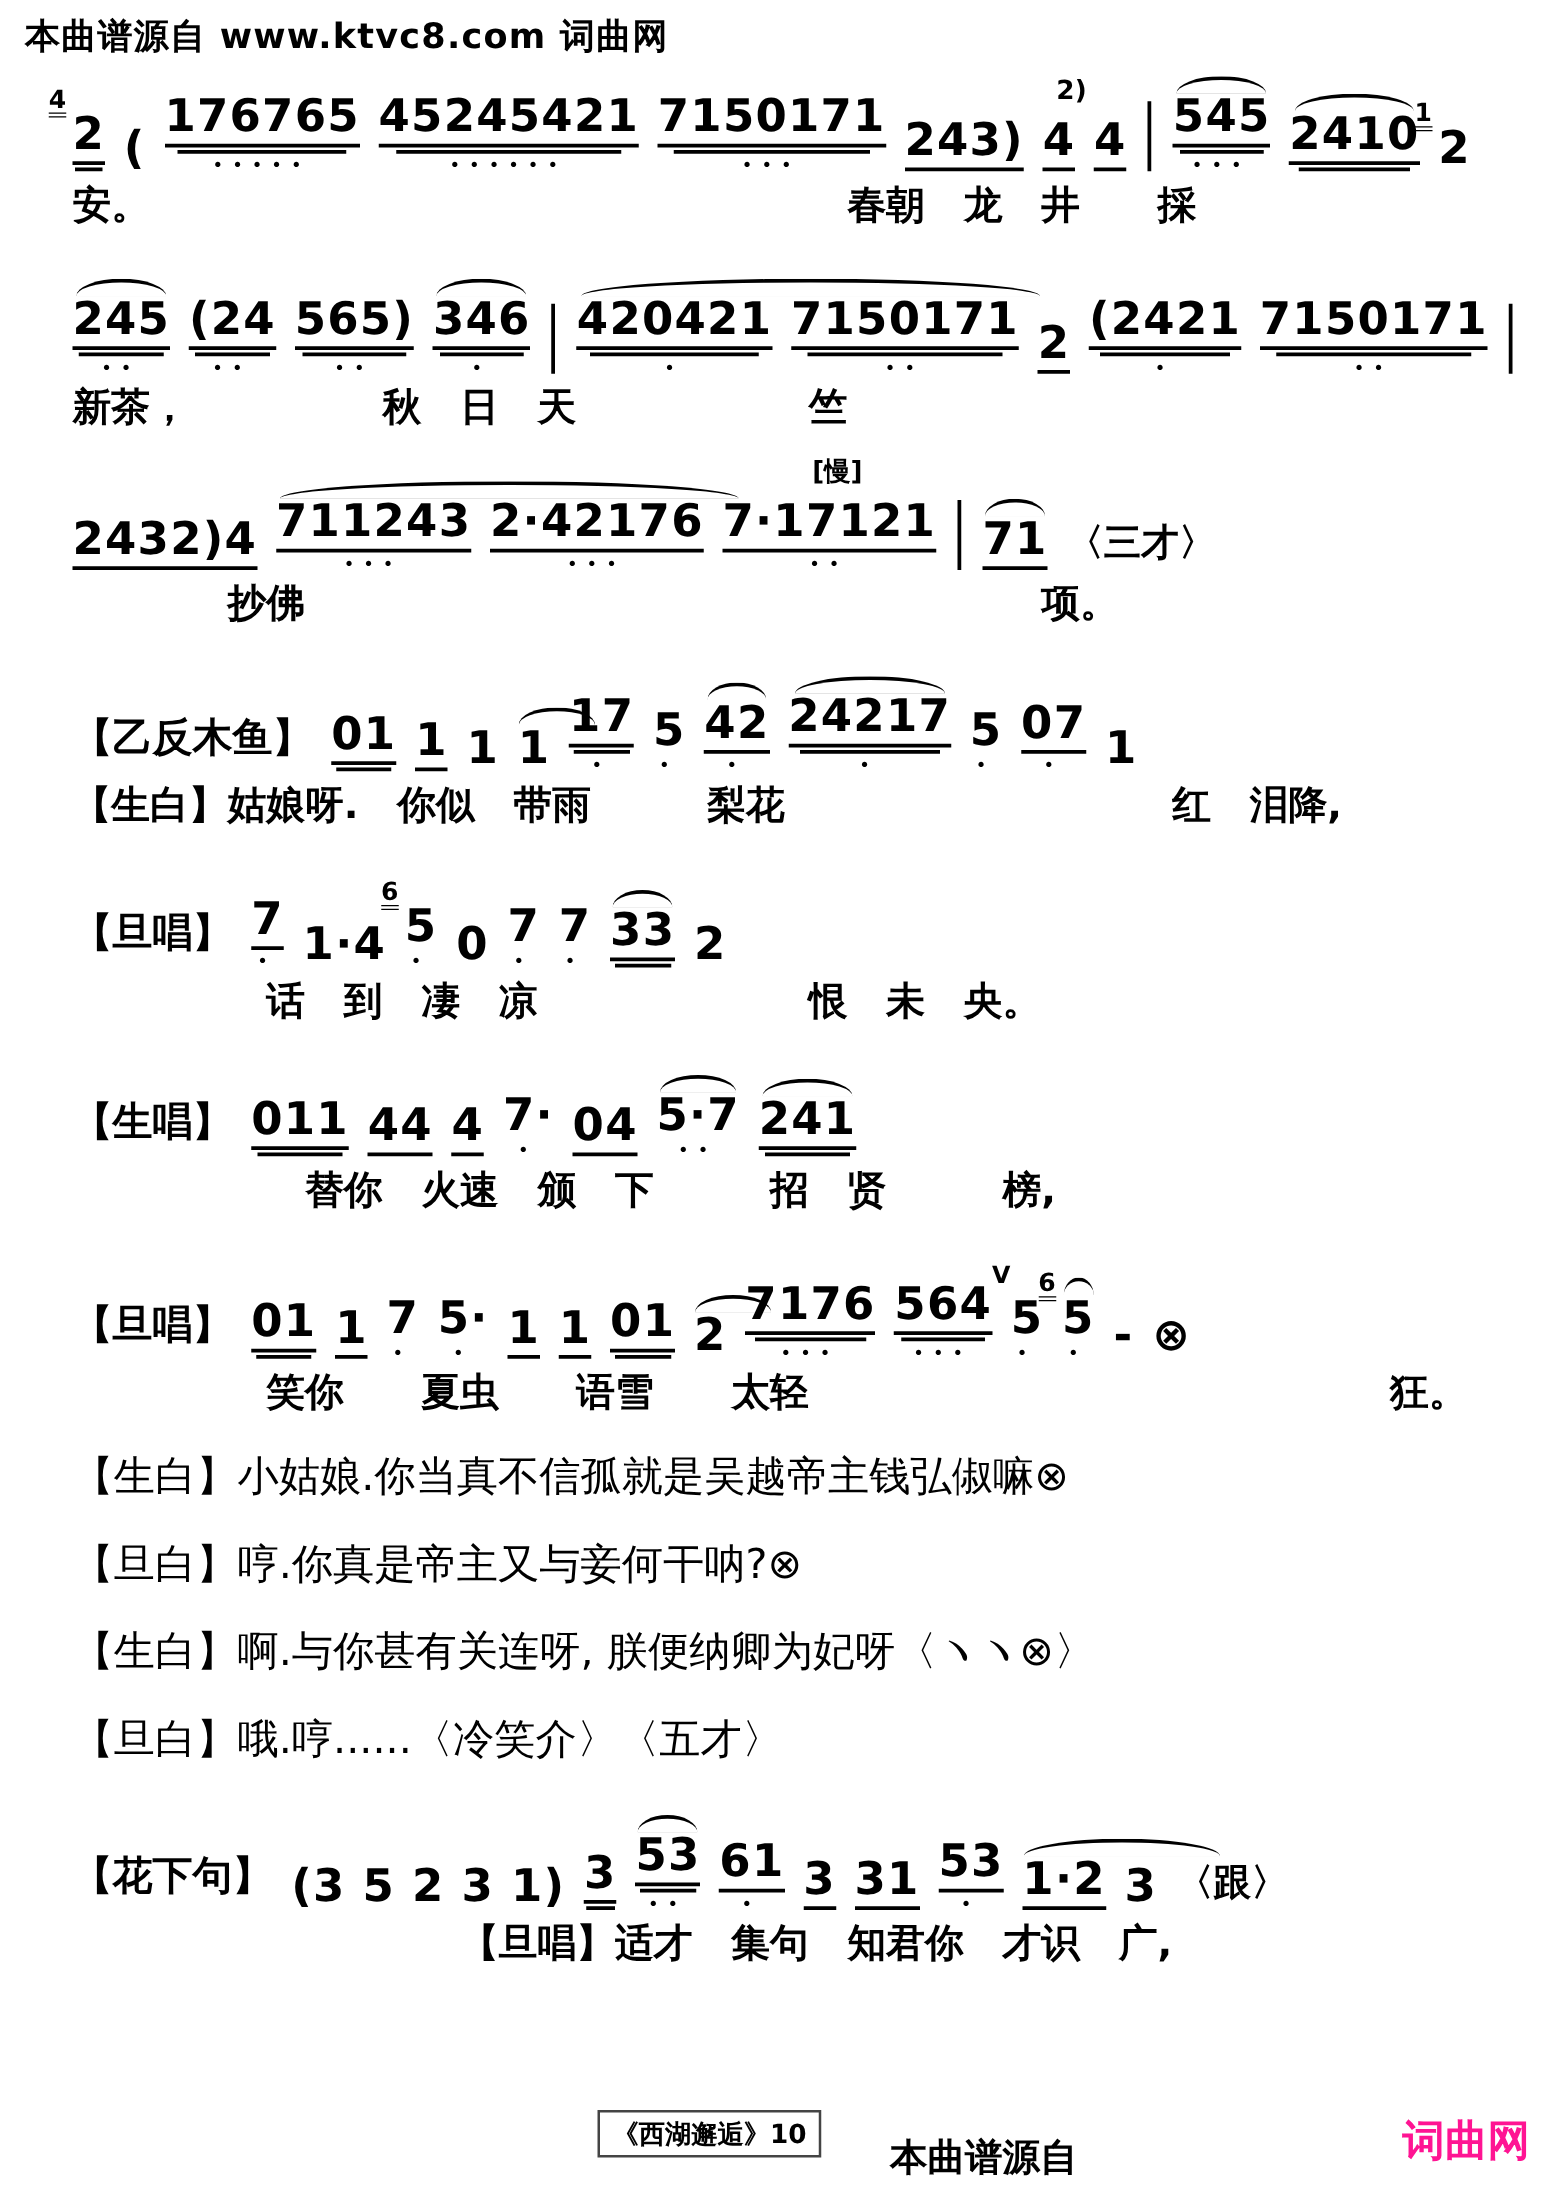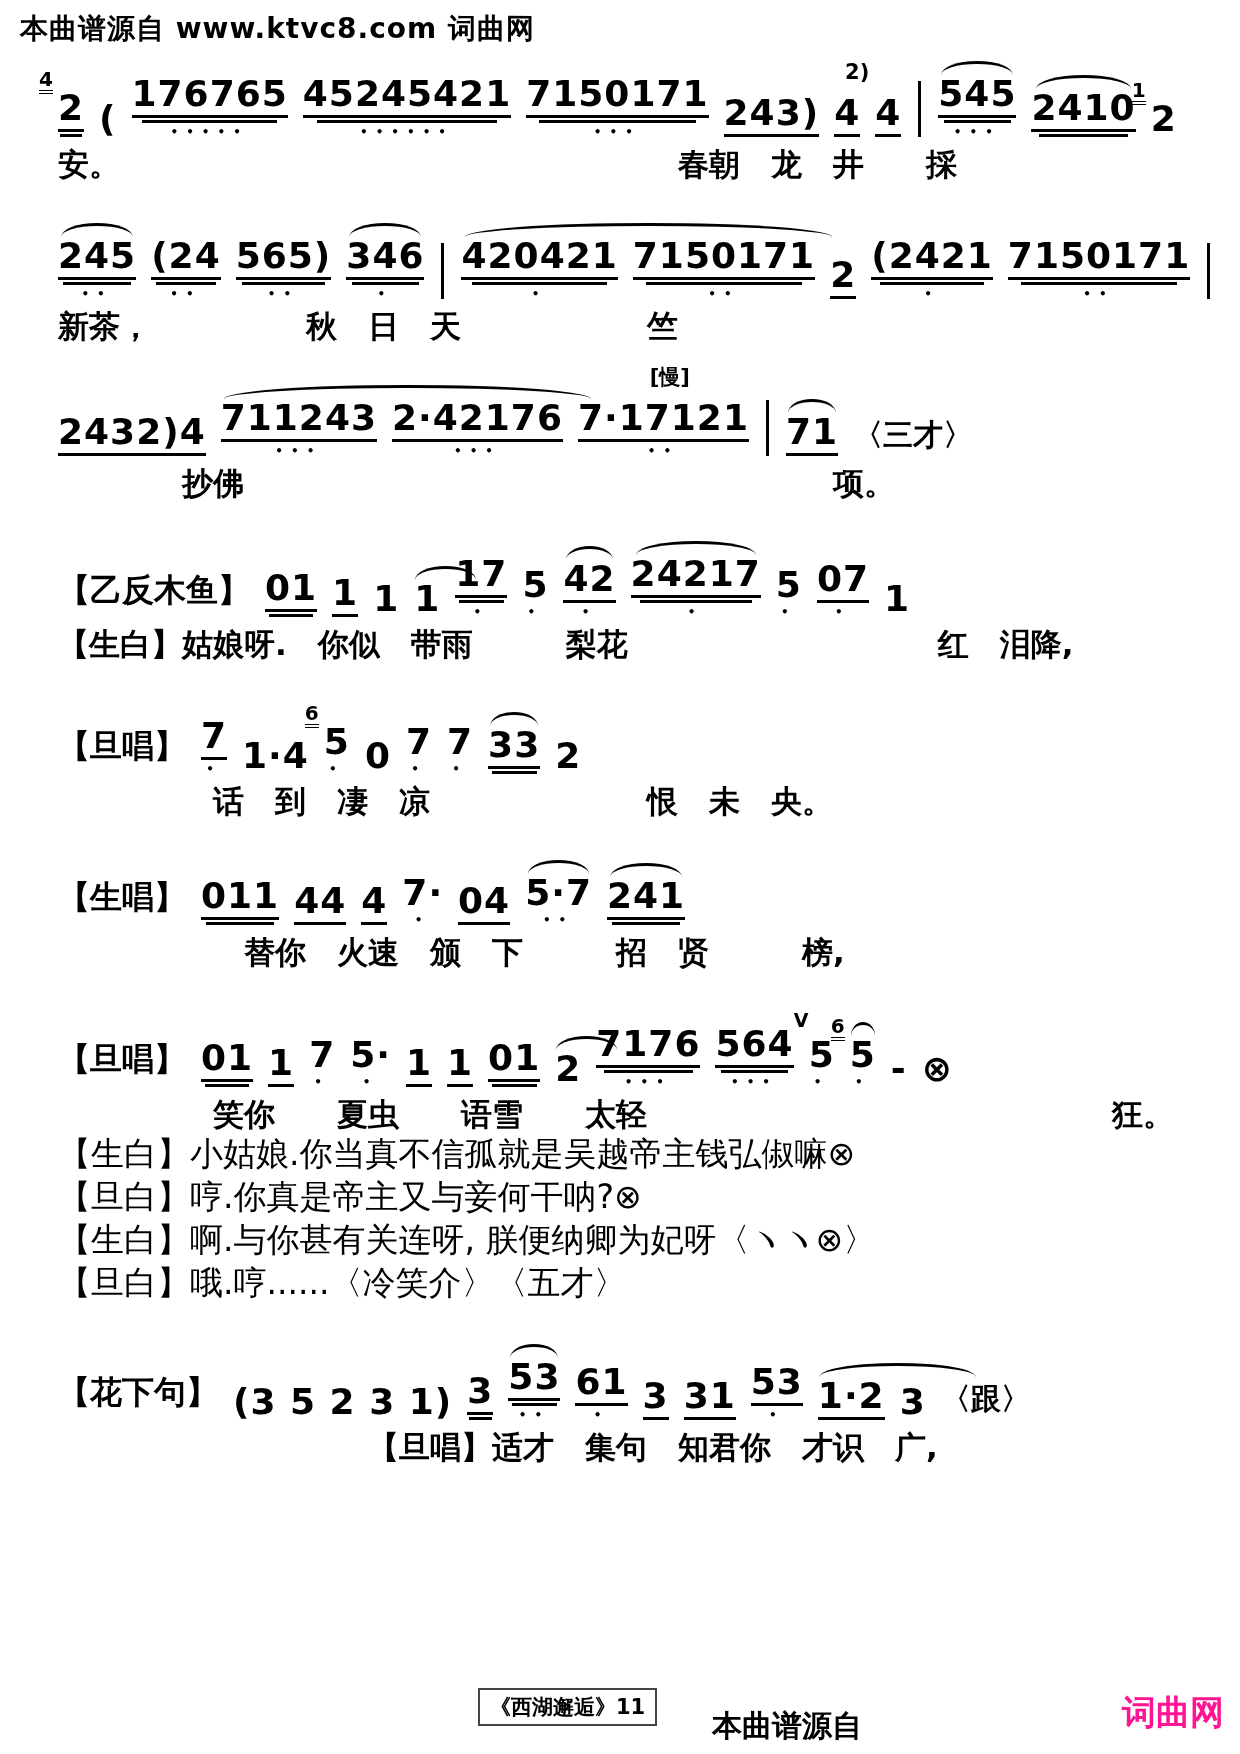--- a/index.html
+++ b/index.html
@@ -25,21 +25,21 @@
   .tie{position:absolute;top:-15px;left:4%;width:92%;height:11px;
        border-top:3px solid #000;border-radius:50% 50% 0 0/100% 100% 0 0}
   .tie.wide{width:235%;left:2%}
   .sup{position:absolute;top:-33px;left:42%;font-size:21px;font-weight:700;white-space:nowrap;font-style:normal}
   .grace{position:absolute;top:-21px;left:-19px;font-size:20px;font-weight:700;line-height:1;
          border-bottom:4px double #000;padding-bottom:1px;font-style:normal}
   .breath{position:absolute;top:-26px;left:-15px;font-size:19px;font-weight:700;font-style:normal}
   .bar{width:3px;height:56px;background:#000;margin:0 2px;align-self:flex-end}
 
   .lyric-row{margin-top:8px;font-size:31px;font-weight:700;white-space:pre;line-height:1.25}
-  .speech-row{font-size:33px;font-weight:400;white-space:pre;line-height:1.3}
+  .speech-row{margin-top:27px;font-size:33px;font-weight:400;white-space:pre;line-height:1.3}
 
   .footer{position:absolute;left:0;right:0;bottom:12px;height:56px}
   .fbox{position:absolute;left:478px;top:2px;border:2px solid #444;padding:3px 10px;
         font-size:21px;font-weight:700;white-space:nowrap}
   .fsrc{position:absolute;left:712px;top:20px;font-size:30px;font-weight:700;white-space:nowrap}
   .fsite{position:absolute;right:16px;top:4px;font-size:34px;font-weight:700;white-space:nowrap}
 </style>
 </head>
 <body>
 
@@ -446,19 +446,19 @@
         </span>
         <span class="note cn">
           <span class="txt">〈跟〉</span>
         </span>
       </div>
       <div class="lyric-row">　　　　　　　　　　【旦唱】适才　集句　知君你　才识　广,</div>
     </div>
 
   <div class="footer">
     <div class="fbox">
-      <span>《西湖邂逅》11</span>
+      <span>《西湖邂逅》10</span>
     </div>
     <div class="fsrc">本曲谱源自</div>
     <div class="fsite" style="color: rgb(255, 20, 147);">词曲网</div>
   </div>
 
 </div>
 
 </body></html>

